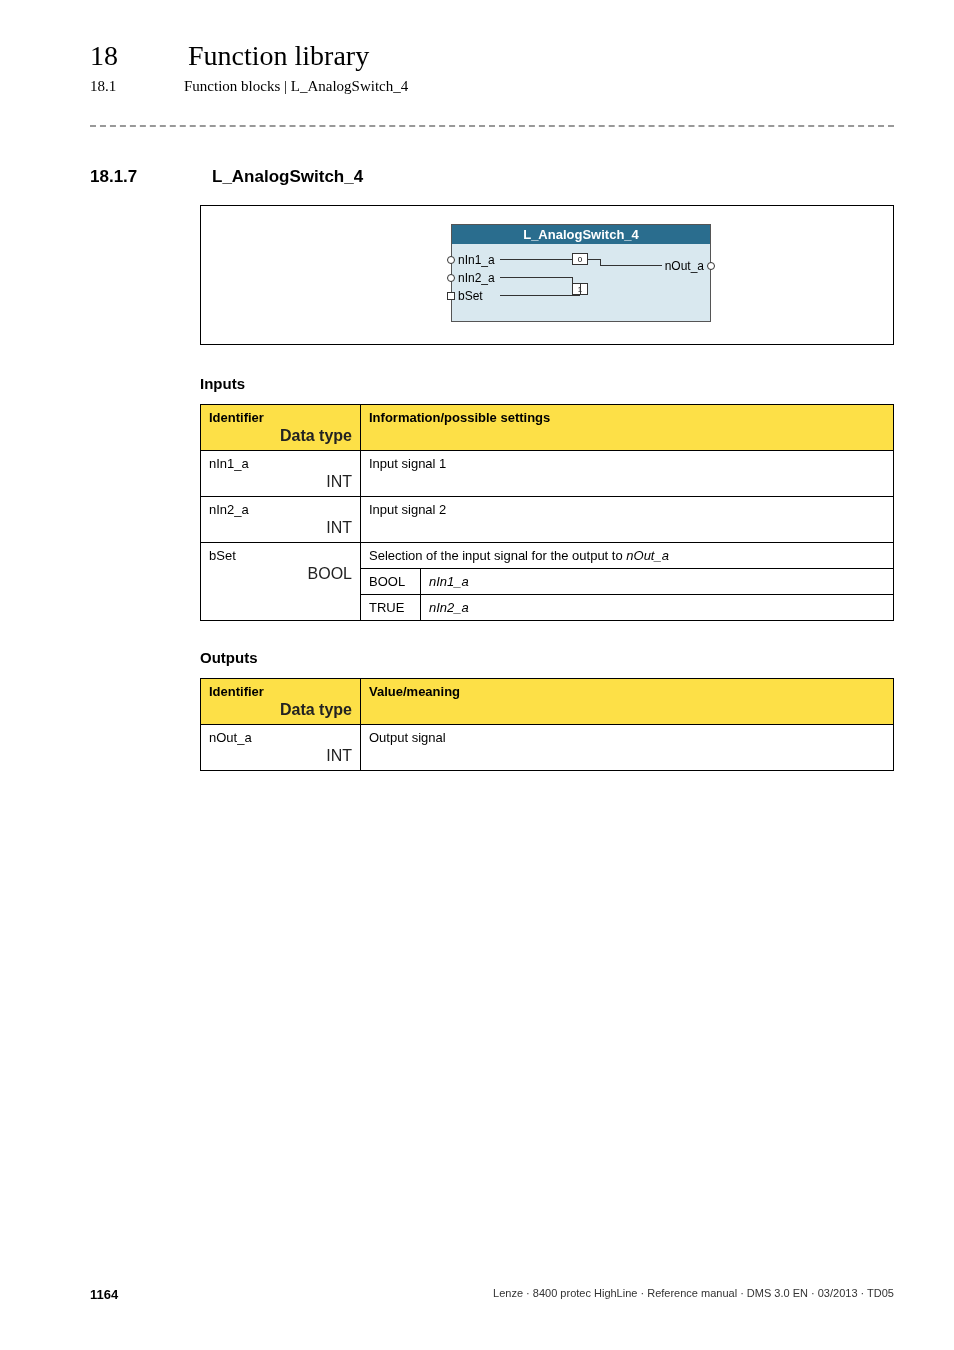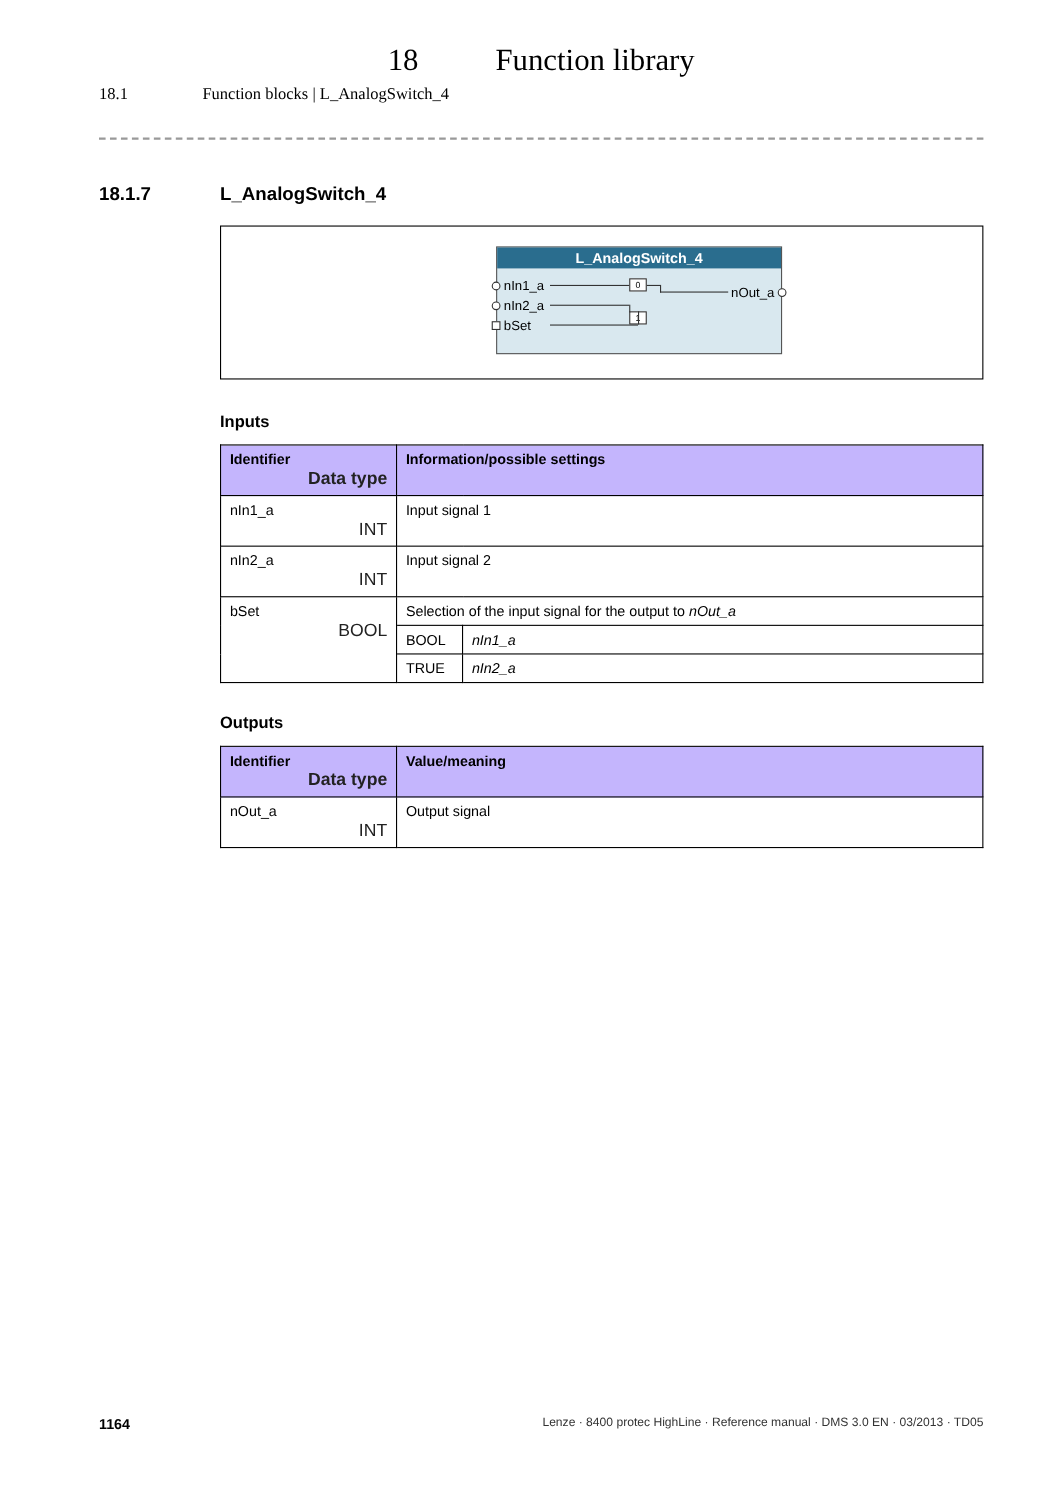--- a/index.html
+++ b/index.html
@@ -11,21 +11,20 @@
     color: #000;
     position: relative;
   }
   .page {
     padding: 40px 60px 30px 90px;
   }
   .header-row {
     display: flex;
     align-items: baseline;
     gap: 28px;
-    justify-content: center;
   }
   .chapter-num {
     font-family: Georgia, serif;
     font-size: 28px;
     font-weight: 400;
     width: 70px;
   }
   .chapter-title {
     font-family: Georgia, serif;
     font-size: 28px;
@@ -49,21 +48,21 @@
   .dashed-hr {
     margin: 30px 0 40px 0;
     height: 1px;
     background: none;
     border: none;
     border-top: 2px dashed #999;
     letter-spacing: 2px;
   }
   .section-heading-row {
     display: flex;
-    gap: 40px;
+    gap: 52px;
     margin-bottom: 18px;
   }
   .sh-num {
     font-family: Arial, Helvetica, sans-serif;
     font-weight: bold;
     font-size: 17px;
     width: 70px;
   }
   .sh-title {
     font-family: Arial, Helvetica, sans-serif;
@@ -145,21 +144,21 @@
     font-size: 13px;
     margin-bottom: 28px;
   }
   table.datatable th, table.datatable td {
     border: 1px solid #000;
     padding: 5px 8px;
     text-align: left;
     vertical-align: top;
   }
   table.datatable th {
-    background: #c4b5fd;
+    background: #fde047;
     font-weight: bold;
   }
   .dtype {
     font-size: 16px;
     text-align: right;
     display: block;
     margin-top: 2px;
     color: #222;
   }
   .sub-label {

